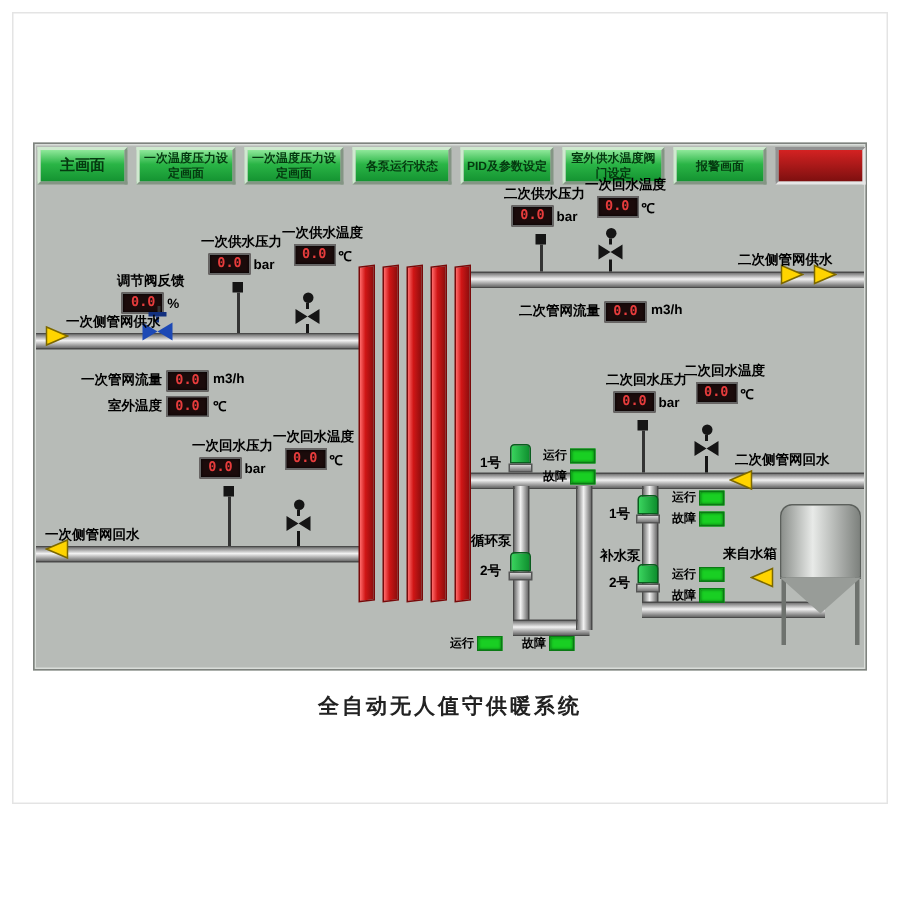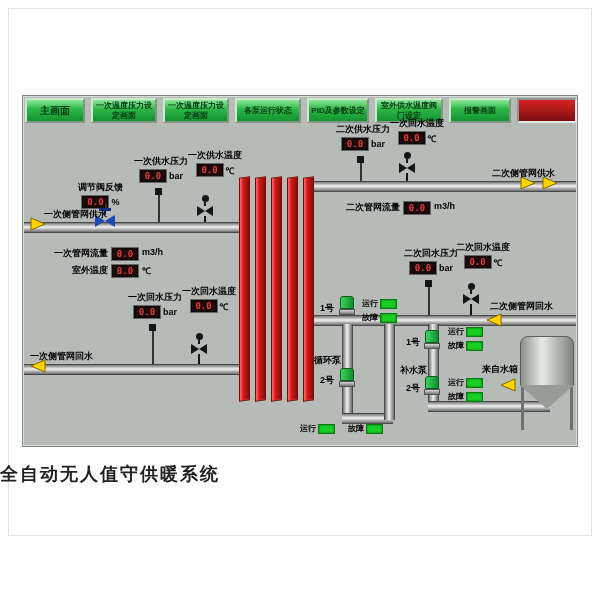--- a/index.html
+++ b/index.html
@@ -60,21 +60,21 @@
   .ind-col{position:absolute;display:flex;flex-direction:column;gap:3px;}
   .ilabel{font-size:8px;font-weight:bold;white-space:nowrap;}
   .lamp{width:15px;height:8px;background:#19cf23;border:1px solid #0a7a14;box-shadow:inset 0 0 2px #075c0e;display:inline-block;}
   .arrow{position:absolute;line-height:0;}
   
   .tank-body{position:absolute;width:54px;height:50px;background:linear-gradient(90deg,#8c908c,#e8eae8 40%,#7e827e);
              border:1px solid #5c605c;border-radius:8px 8px 0 0;box-sizing:border-box;}
   .tank-cone{position:absolute;width:0;height:0;border-left:27px solid transparent;border-right:27px solid transparent;
              border-top:24px solid #989c98;}
   .tank-leg{position:absolute;width:3px;height:46px;background:#6e726e;}
-  .caption{position:absolute;top:462px;left:0;width:600px;font-size:18px;
+  .caption{position:absolute;top:462px;left:0;width:600px;text-align:center;font-size:14px;
            font-weight:bold;letter-spacing:2px;color:#222;}
 </style>
 </head>
 <body>
 
 <div class="screen">
   <div class="frame"></div>
   <div class="panel"></div>
 
   <div class="toolbar">

